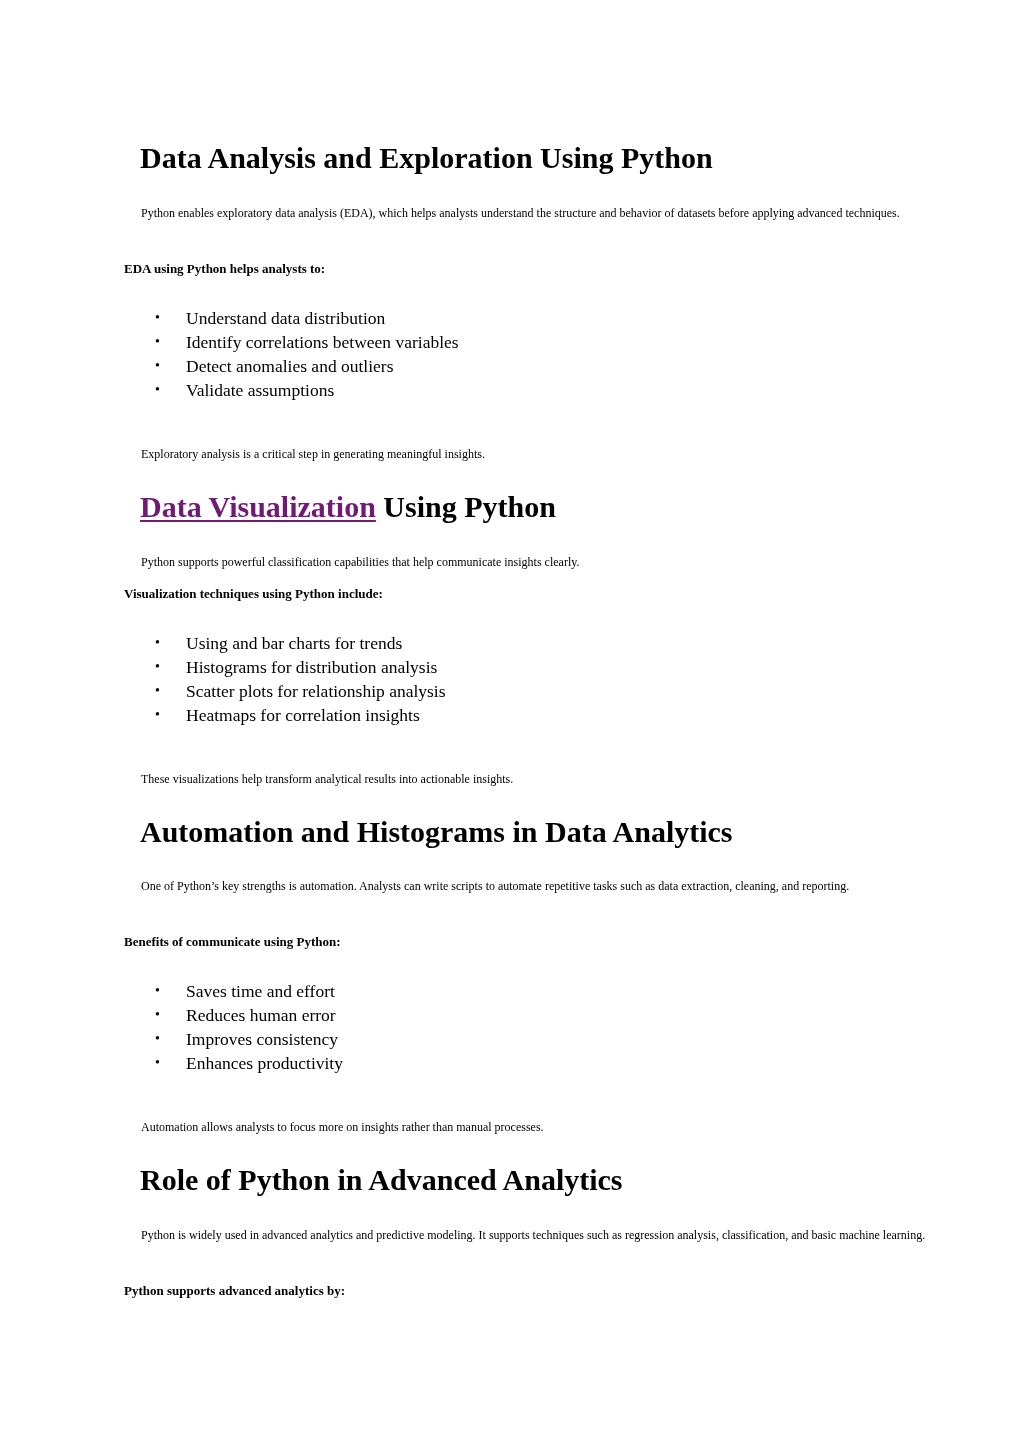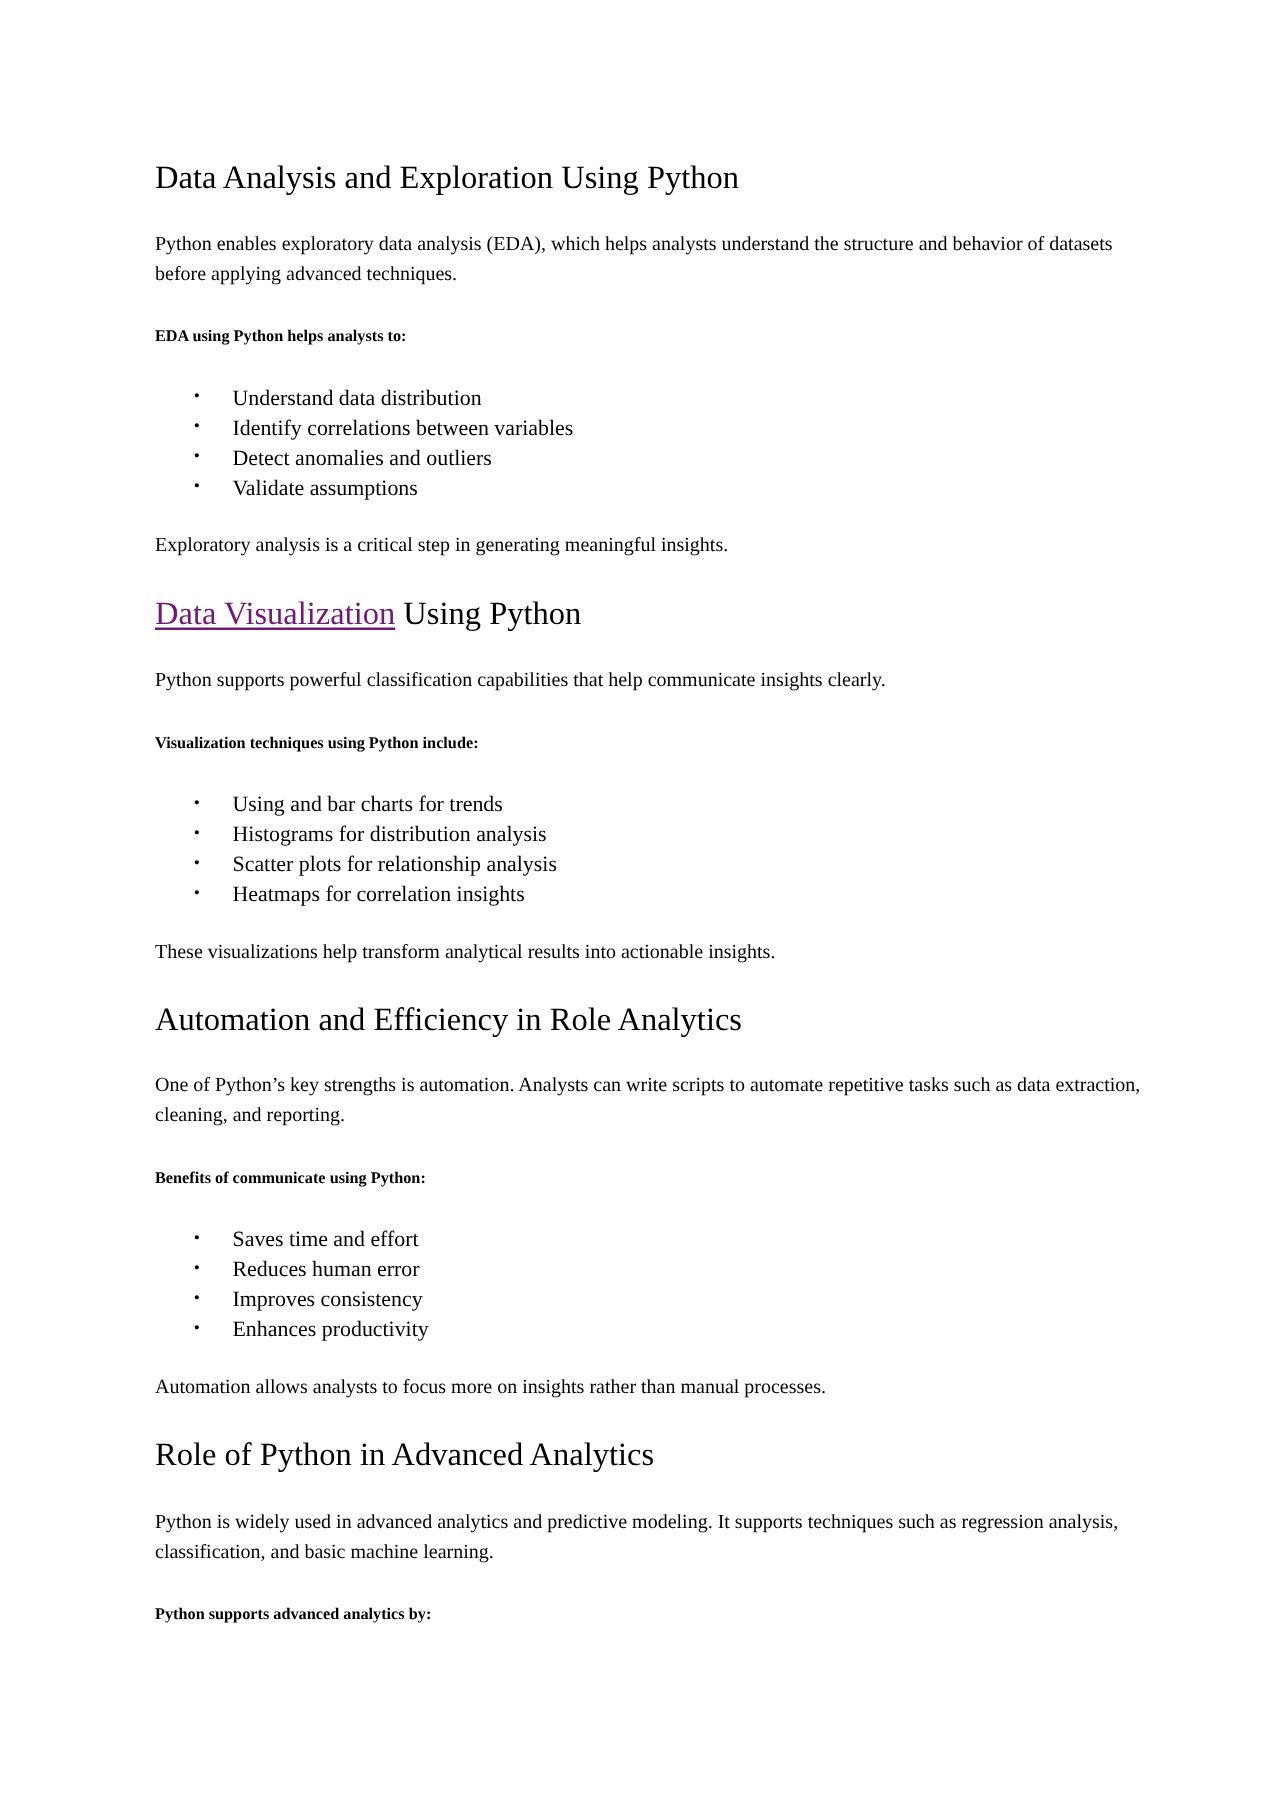--- a/index.html
+++ b/index.html
@@ -2,31 +2,31 @@
 <html><head>
 <meta charset="utf-8">
 <style>
   html, body { margin: 0; padding: 0; background: #ffffff; }
   body {
     width: 1023px; height: 1447px; position: relative; overflow: hidden;
     font-family: "Liberation Serif", "DejaVu Serif", serif; color: #000;
   }
   .page { position: absolute; left: 124px; top: 0; width: 790px; }
   .h1 {
-    position: absolute; left: 0; margin: 0;
-    font-size: 26px; font-weight: normal; line-height: 34px; white-space: nowrap;
+    position: absolute; left: 0; margin: 16px;
+    font-size: 30px; font-weight: bold; line-height: 34px; white-space: nowrap;
   }
   .h1 .link { color: #701a75; text-decoration: underline; text-decoration-thickness: 2px; text-underline-offset: 3px; }
   .h3 {
     position: absolute; left: 0; margin: 0;
     font-size: 13px; font-weight: bold; line-height: 24px; white-space: nowrap;
   }
   .p {
-    position: absolute; left: 0; margin: 0; width: 790px;
-    font-size: 16px; line-height: 24px;
+    position: absolute; left: 0; margin: 17px; width: 790px;
+    font-size: 12px; line-height: 24px;
   }
   ul.list { position: absolute; left: 0; margin: 0; padding: 0; list-style: none; }
   ul.list li { position: relative; padding-left: 62px; font-size: 17.5px; line-height: 24px; height: 24px; white-space: nowrap; }
   ul.list li .bullet { position: absolute; left: 31px; top: 0; font-size: 14px; }
 </style>
 </head>
 <body>
 
 <div class="page">
 
@@ -45,21 +45,21 @@
   <p class="p" style="top:533px">Python supports powerful classification capabilities that help communicate insights clearly.</p>
   <h3 class="h3" style="top:582px">Visualization techniques using Python include:</h3>
   <ul class="list" style="top:631px">
     <li><span class="bullet">•</span><span>Using and bar charts for trends</span></li>
     <li><span class="bullet">•</span><span>Histograms for distribution analysis</span></li>
     <li><span class="bullet">•</span><span>Scatter plots for relationship analysis</span></li>
     <li><span class="bullet">•</span><span>Heatmaps for correlation insights</span></li>
   </ul>
   <p class="p" style="top:750px">These visualizations help transform analytical results into actionable insights.</p>
 
-  <h1 class="h1" style="top:799px">Automation and Efficiency in Role Analytics</h1>
+  <h1 class="h1" style="top:799px">Automation and Histograms in Data Analytics</h1>
   <p class="p" style="top:857px">One of Python’s key strengths is automation. Analysts can write scripts to automate repetitive tasks such as data extraction, cleaning, and reporting.</p>
   <h3 class="h3" style="top:930px">Benefits of communicate using Python:</h3>
   <ul class="list" style="top:979px">
     <li><span class="bullet">•</span><span>Saves time and effort</span></li>
     <li><span class="bullet">•</span><span>Reduces human error</span></li>
     <li><span class="bullet">•</span><span>Improves consistency</span></li>
     <li><span class="bullet">•</span><span>Enhances productivity</span></li>
   </ul>
   <p class="p" style="top:1098px">Automation allows analysts to focus more on insights rather than manual processes.</p>
 

